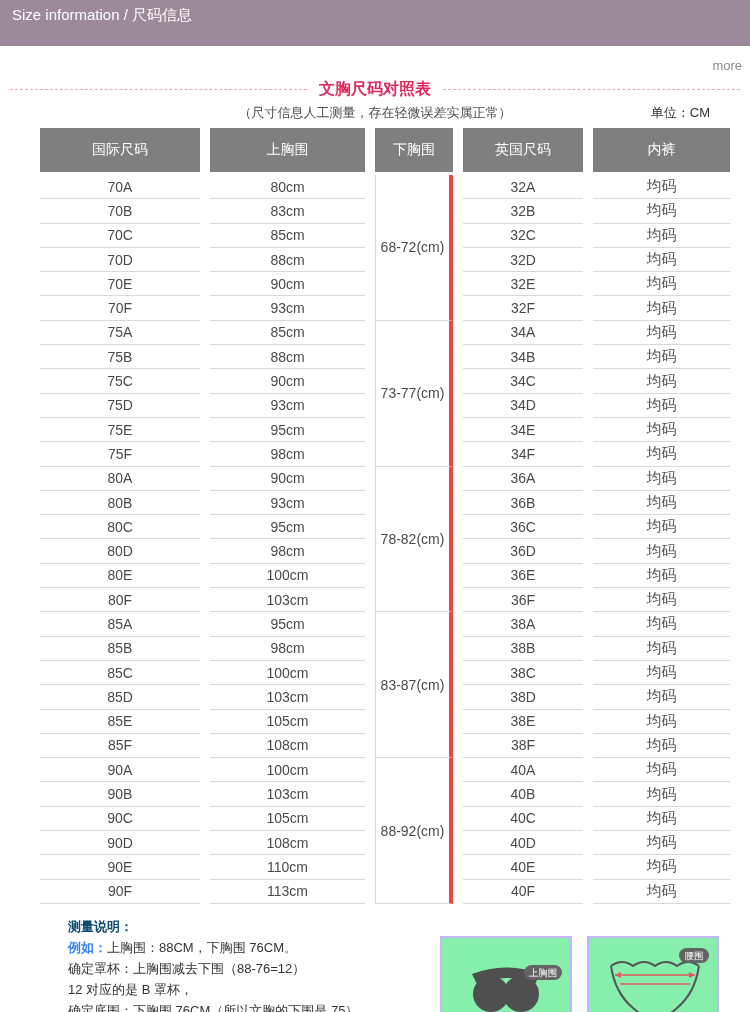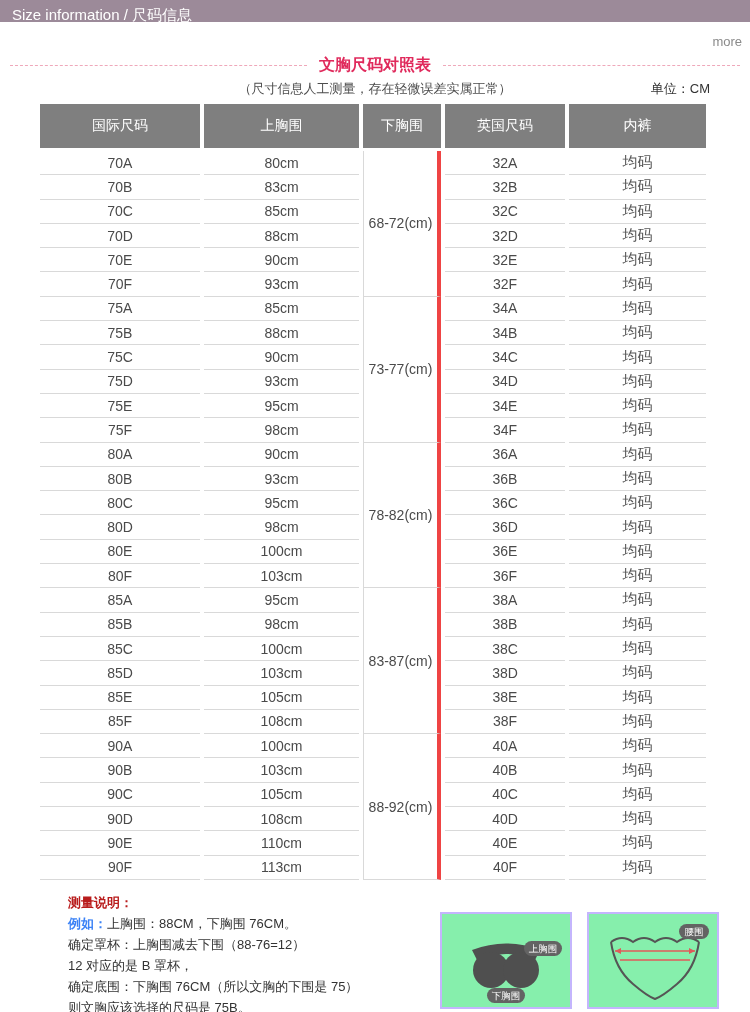--- a/index.html
+++ b/index.html
@@ -1,41 +1,41 @@
 <!DOCTYPE html>
 <html><head>
 <meta charset="utf-8">
 <style>
   html,body{margin:0;padding:0;background:#fff;}
   .page{
     width:750px;height:1012px;overflow:hidden;background:#fff;position:relative;
     font-family:"Liberation Sans","DejaVu Sans",sans-serif;
   }
   
-  .topbar{height:22px;background:#9c8a99;color:#fff;font-size:15px;line-height:30px;padding-left:12px;}
+  .topbar{height:46px;background:#9c8a99;color:#fff;font-size:15px;line-height:30px;padding-left:12px;}
   .more-row{height:18px;text-align:right;padding:10px 8px 0 0;}
   .more-link{color:#8a8a8a;font-size:13px;text-decoration:none;cursor:pointer;}
   
   .title-row{display:flex;align-items:center;padding:4px 10px 2px;height:22px;}
   .dash{flex:1;border-top:1px dashed #efa8ba;height:0;}
   .section-title{color:#e02a5c;font-weight:bold;font-size:16px;margin:0 12px;white-space:nowrap;}
   .subtitle-row{position:relative;text-align:center;font-size:13px;color:#4d4d4d;height:22px;line-height:22px;}
   .unit{position:absolute;right:40px;top:0;color:#333;}
   
   .table-wrap{width:670px;margin:4px auto 0;}
-  .thead,.tbody{display:grid;grid-template-columns:160px 155px 78px 120px 137px;column-gap:4px;}
+  .thead,.tbody{display:grid;grid-template-columns:160px 155px 78px 120px 137px;column-gap:10px;}
   .th{background:#7f7f7f;color:#fff;font-size:14px;height:44px;display:flex;align-items:center;justify-content:center;}
   .tbody{grid-auto-rows:24.3px;grid-auto-flow:row;margin-top:3px;}
   .td{display:flex;align-items:center;justify-content:center;font-size:14px;color:#4a4a4a;border-bottom:1px solid #d9d9d9;}
   .td.cn{font-size:15px;color:#555;}
   .td.merged{grid-row:span 6;border-left:1px solid #d9d9d9;border-right:4px solid #ef4444;font-size:14px;}
   
   .footer{display:flex;margin:12px 0 0 68px;}
   .notes{width:372px;font-size:13px;color:#333;line-height:21px;}
-  .notes-title{color:#b91c1c;font-weight:bold;}
+  .notes-title{color:#0c4a6e;font-weight:bold;}
   .note-line .lead{color:#3b82f6;font-weight:bold;}
   .diagrams{display:flex;gap:15px;margin-top:20px;}
   .diagram-box{width:128px;height:93px;border:2px solid #c4b5fd;background:#86efac;}
   svg text{font-family:"Liberation Sans","DejaVu Sans",sans-serif;}
 </style>
 </head>
 <body>
 
 <div class="page">
 

